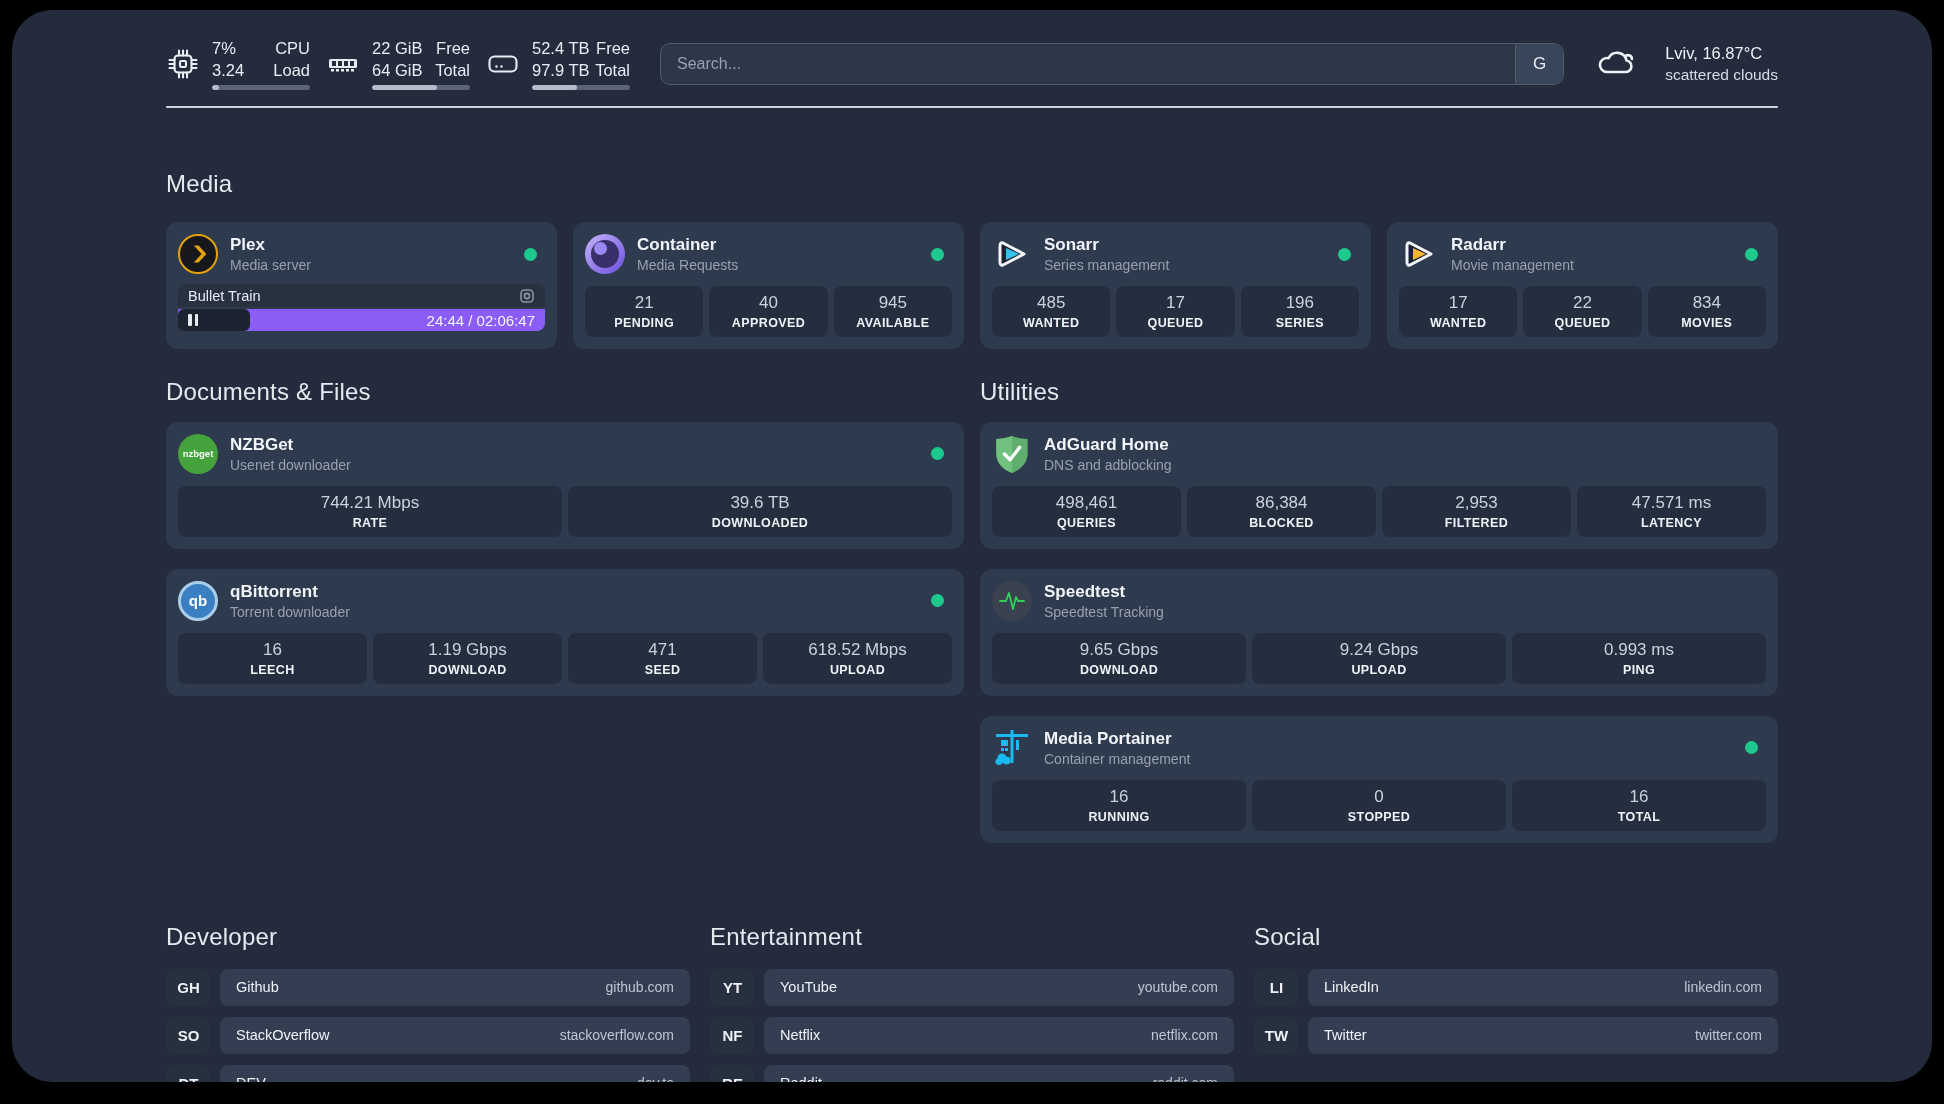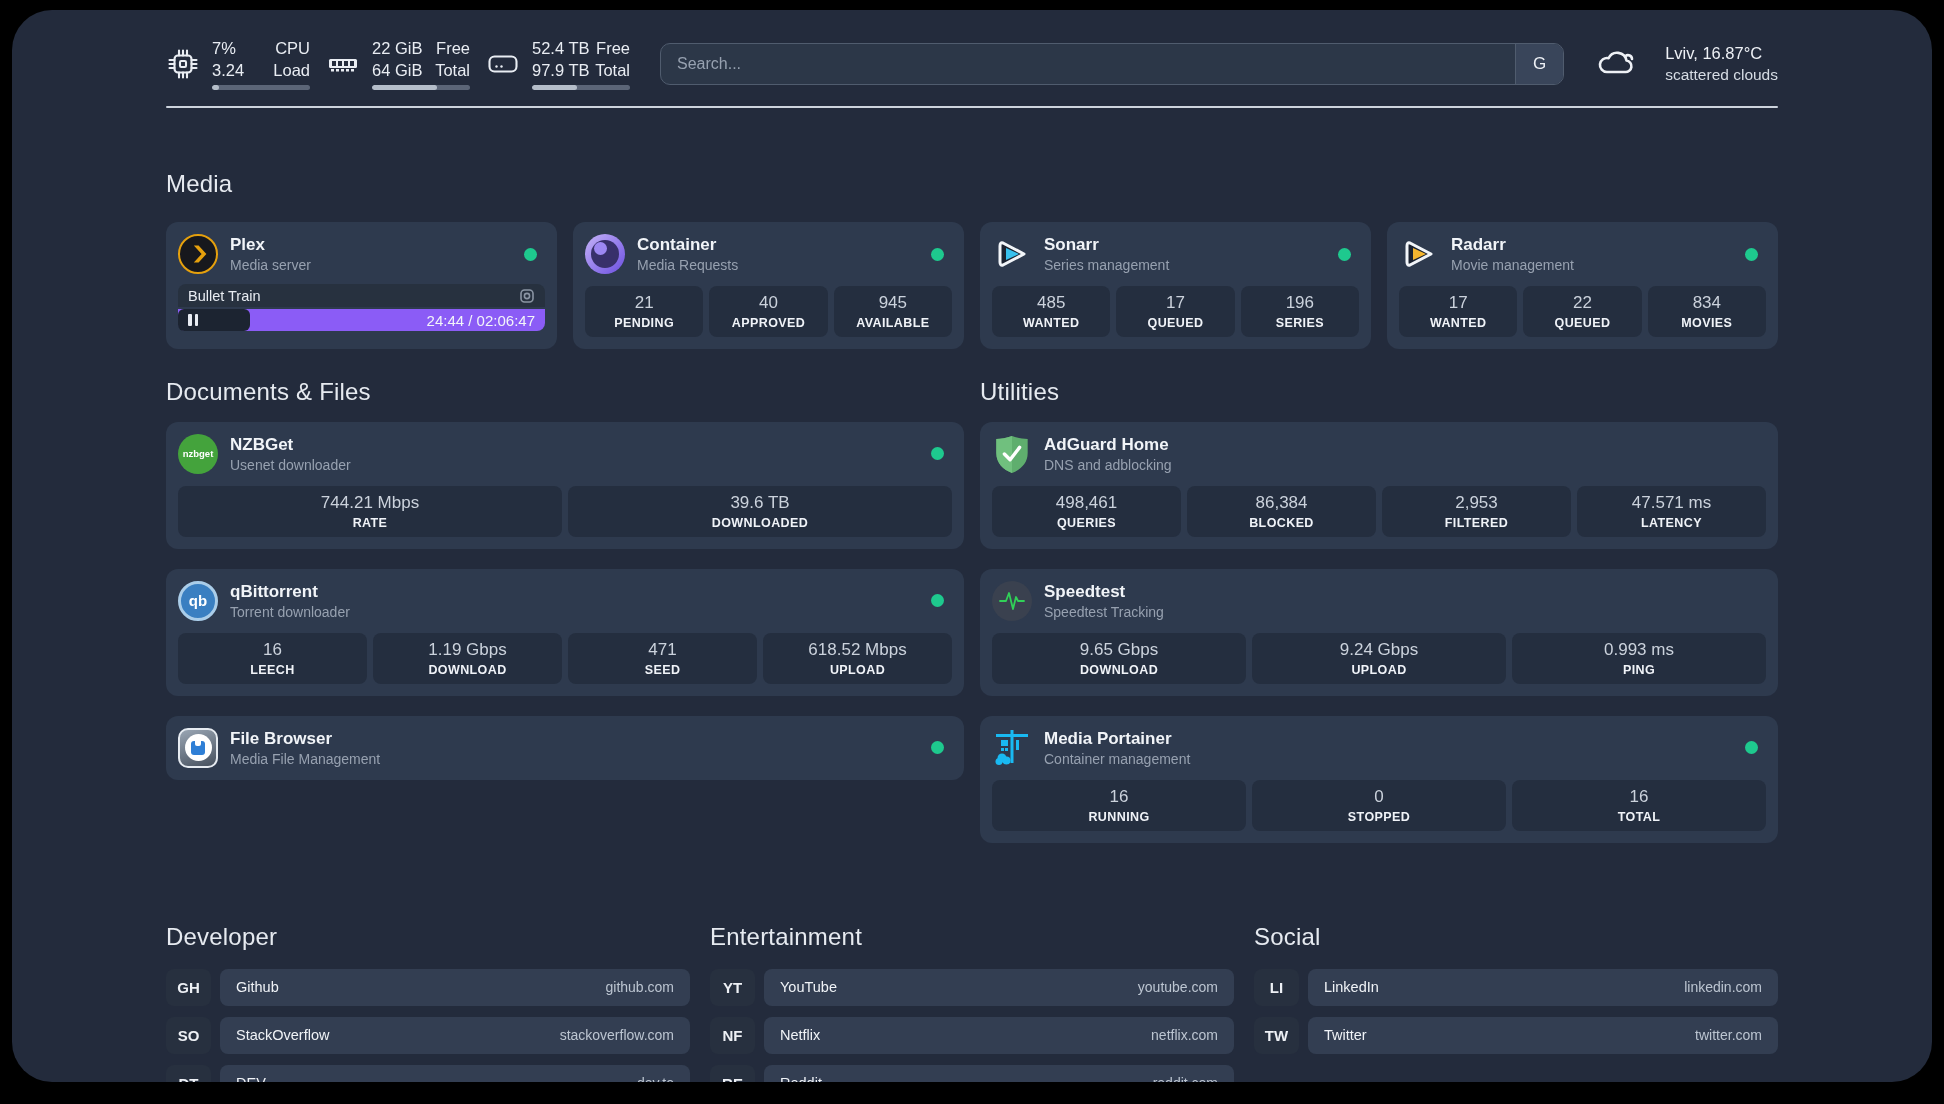--- a/index.html
+++ b/index.html
@@ -370,34 +370,20 @@
                 <div class="stat-value">471</div>
                 <div class="stat-label">SEED</div>
               </div>
           <div class="stat">
                 <div class="stat-value">618.52 Mbps</div>
                 <div class="stat-label">UPLOAD</div>
               </div>
         </div>
       </div>
 
-      <div class="card">
-        <div class="card-header">
-          <div class="svc-icon icon-fb">
-            <div class="fb-circle">
-                  <div class="fb-disk"></div>
-                </div>
-          </div>
-          <div class="svc-titles">
-            <div class="svc-name">File Browser</div>
-            <div class="svc-desc">Media File Management</div>
-          </div>
-          <span class="dot"></span>
-        </div>
-      </div>
     </div>
 
     <div class="col-stack">
       <h2 class="section-title">Utilities</h2>
 
       <div class="card">
         <div class="card-header">
           <div class="svc-icon">
             <svg width="38" height="40" viewBox="0 0 40 42">
               <path d="M20 2 C14.5 4.2 8.5 5.2 3.5 5.2 L3.5 20 C3.5 31 11 37.5 20 41 C29 37.5 36.5 31 36.5 20 L36.5 5.2 C31.5 5.2 25.5 4.2 20 2 Z" fill="#5fae6e"></path>

